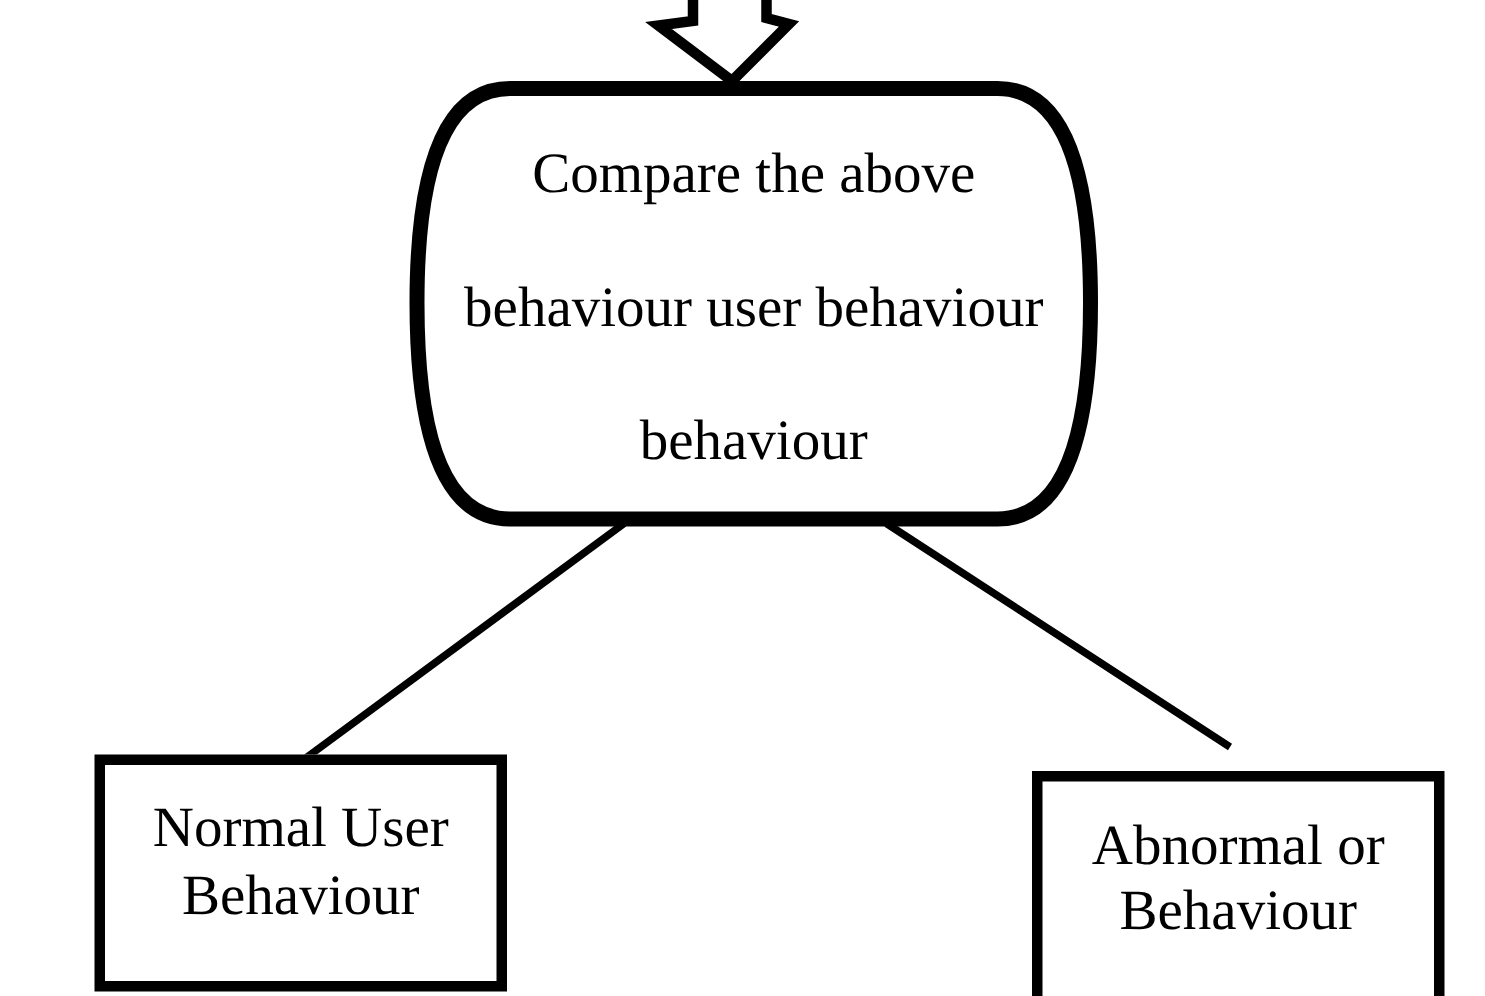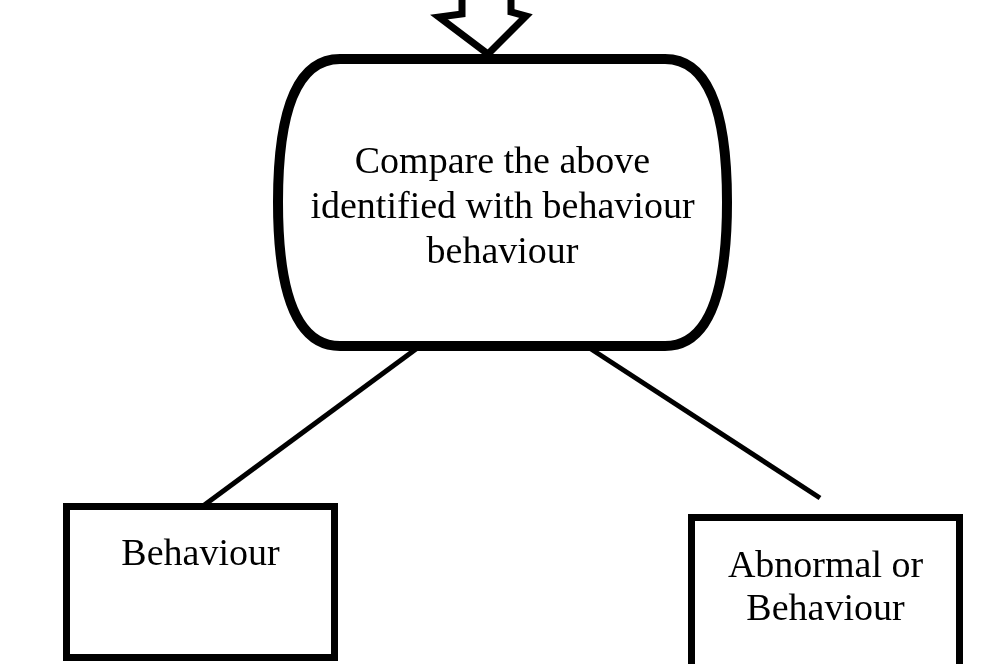--- a/index.html
+++ b/index.html
@@ -33,20 +33,21 @@
     line-height: 45px;
     box-sizing: border-box;
   }
   .process-text {
     left: 278px;
     top: 59px;
     width: 449px;
     height: 287px;
     justify-content: center;
     padding-top: 6px;
+    gap: 44px;
   }
   .outcome-box {
     position: absolute;
     box-sizing: border-box;
     border: 7px solid #000000;
     background: #ffffff;
     display: flex;
     flex-direction: column;
     align-items: center;
     text-align: center;
@@ -79,25 +80,26 @@
     <line x1="416" y1="349" x2="203" y2="506" stroke="#000000" stroke-width="5"></line>
     <line x1="591" y1="349" x2="820" y2="498" stroke="#000000" stroke-width="5"></line>
 
     <path d="M 340 59 L 665 59 Q 727 59 727 202 Q 727 346 665 346 L 340 346 Q 278 346 278 202 Q 278 59 340 59 Z" fill="#ffffff" stroke="#000000" stroke-width="10"></path>
 
     <path d="M 462 -12 L 462 14 L 439 17 L 488 54 L 526 16 L 511 12 L 511 -12 Z" fill="#ffffff" stroke="#000000" stroke-width="7" stroke-linejoin="miter"></path>
   </svg>
 
   <div class="node-text process-text">
     <div>Compare the above</div>
-    <div>identified with behaviour</div>
+    <div>behaviour user behaviour</div>
     <div>behaviour</div>
   </div>
 
   <div class="outcome-box outcome-left">
+    <div>Normal User</div>
     <div>Behaviour</div>
   </div>
 
   <div class="outcome-box outcome-right">
     <div>Abnormal or</div>
     <div>Behaviour</div>
   </div>
 
 </div>
 

